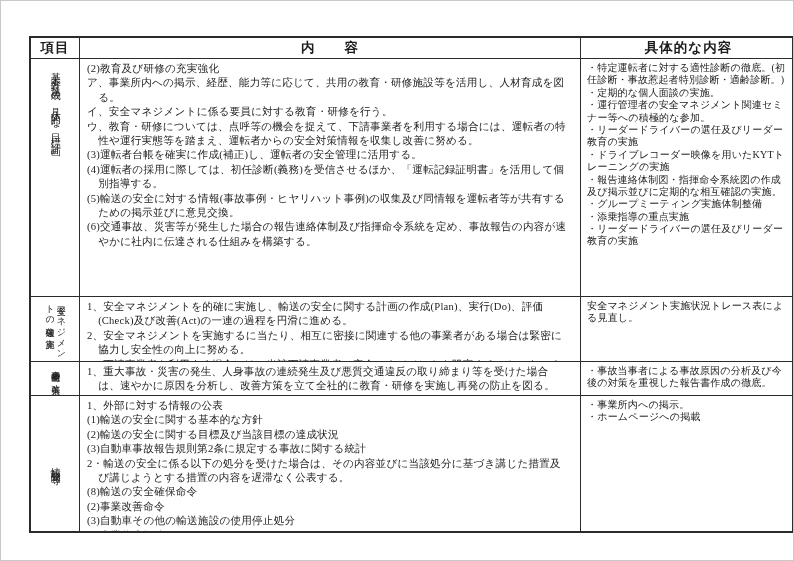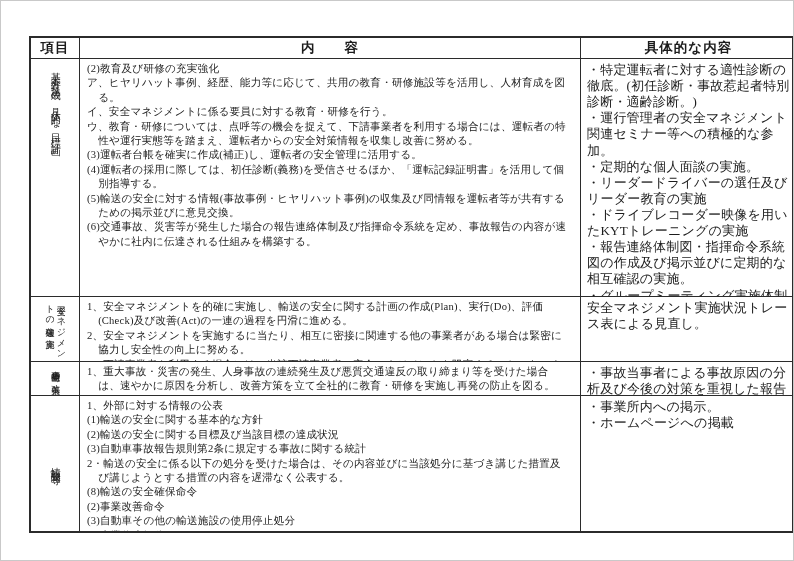--- a/index.html
+++ b/index.html
@@ -41,21 +41,21 @@
   .content-cell { padding: 3px 13px 2px 7px; }
   .content-cell .para {
     font-size: 10.6px;
     line-height: 1.36;
     padding-left: 1.05em;
     text-indent: -1.05em;
     letter-spacing: 0.2px;
   }
   .detail-cell { padding: 3px 5px 2px 6px; }
   .detail-cell .para {
-    font-size: 13px;
+    font-size: 10px;
     line-height: 1.24;
     letter-spacing: 0.2px;
   }
   .item-cell {
     display: flex;
     justify-content: center;
     align-items: flex-start;
     padding-top: 5px;
   }
   .item-cell .vlabel {
@@ -79,32 +79,32 @@
 
   <div class="cell head">項目</div>
   <div class="cell head">内　　容</div>
   <div class="cell head last-col">具体的な内容</div>
 
   <div class="cell item-cell r1">
     <span class="vlabel">基本方針達成の具体的な目標・計画</span>
   </div>
   <div class="cell content-cell">
     <div class="para">(2)教育及び研修の充実強化</div>
-    <div class="para">ア、ヒヤリハット事例、経歴、能力等に応じて、共用の教育・研修施設等を活用し、人材育成を図る。</div>
+    <div class="para">ア、事業所内への掲示、経歴、能力等に応じて、共用の教育・研修施設等を活用し、人材育成を図る。</div>
     <div class="para">イ、安全マネジメントに係る要員に対する教育・研修を行う。</div>
     <div class="para">ウ、教育・研修については、点呼等の機会を捉えて、下請事業者を利用する場合には、運転者の特性や運行実態等を踏まえ、運転者からの安全対策情報を収集し改善に努める。</div>
     <div class="para">(3)運転者台帳を確実に作成(補正)し、運転者の安全管理に活用する。</div>
     <div class="para">(4)運転者の採用に際しては、初任診断(義務)を受信させるほか、「運転記録証明書」を活用して個別指導する。</div>
     <div class="para">(5)輸送の安全に対する情報(事故事例・ヒヤリハット事例)の収集及び同情報を運転者等が共有するための掲示並びに意見交換。</div>
     <div class="para">(6)交通事故、災害等が発生した場合の報告連絡体制及び指揮命令系統を定め、事故報告の内容が速やかに社内に伝達される仕組みを構築する。</div>
   </div>
   <div class="cell detail-cell last-col">
     <div class="para">・特定運転者に対する適性診断の徹底。(初任診断・事故惹起者特別診断・適齢診断。)</div>
+    <div class="para">・定期的な個人面談の実施。</div>
     <div class="para">・運行管理者の安全マネジメント関連セミナー等への積極的な参加。</div>
-    <div class="para">・定期的な個人面談の実施。</div>
     <div class="para">・リーダードライバーの選任及びリーダー教育の実施</div>
     <div class="para">・ドライブレコーダー映像を用いたKYTトレーニングの実施</div>
     <div class="para">・報告連絡体制図・指揮命令系統図の作成及び掲示並びに定期的な相互確認の実施。</div>
     <div class="para">・グループミーティング実施体制整備</div>
     <div class="para">・添乗指導の重点実施</div>
     <div class="para">・リーダードライバーの選任及びリーダー教育の実施</div>
   </div>
 
   <div class="cell item-cell r2">
     <span class="vlabel">安全マネジメントの適確な実施</span>

